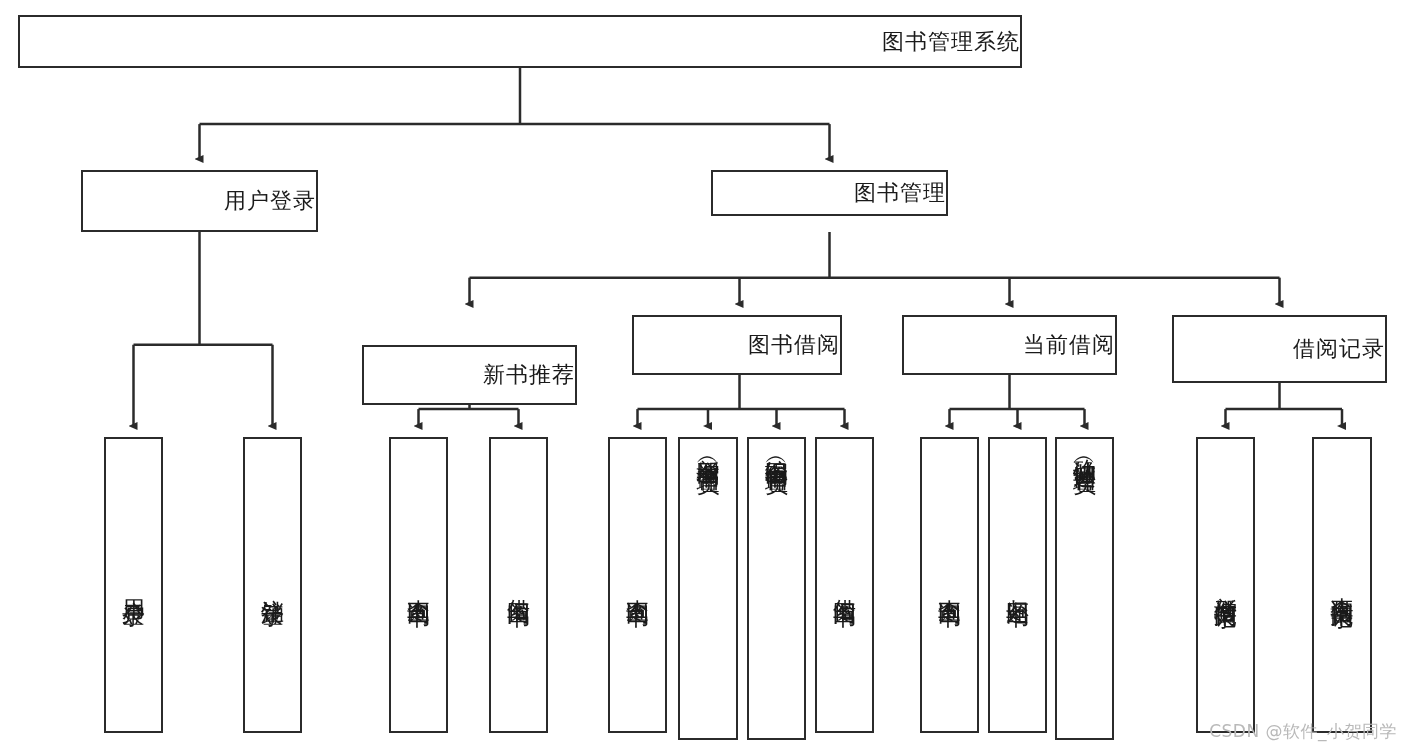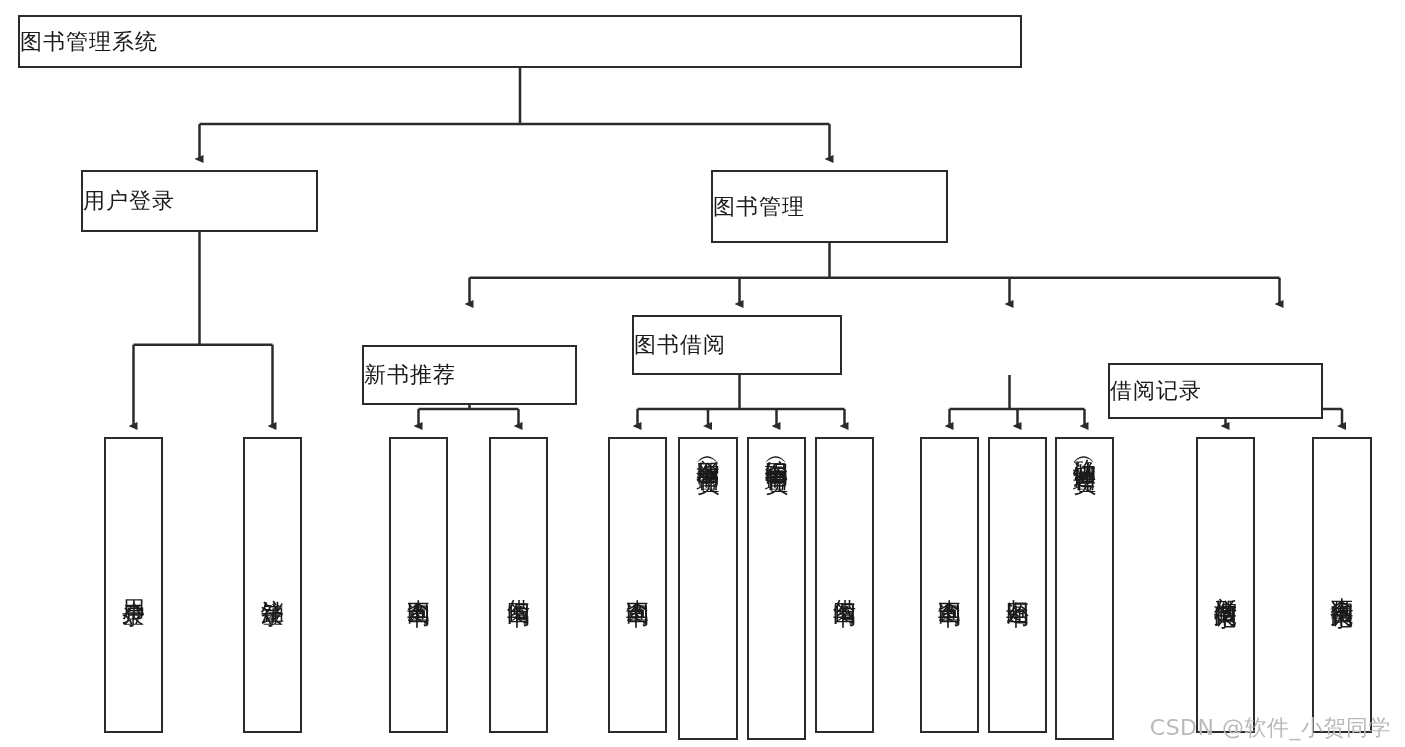--- a/index.html
+++ b/index.html
@@ -27,21 +27,21 @@
     height: 747px;
     pointer-events: none;
   }
   .node {
     position: absolute;
     box-sizing: border-box;
     background: #ffffff;
     border: 2px solid #2b2b2b;
     display: flex;
     align-items: center;
-    justify-content: flex-start;
+    justify-content: flex-end;
     color: #1a1a1a;
   }
   .node.horizontal {
     font-size: 22px;
     letter-spacing: 1px;
   }
   .node.vertical {
     align-items: flex-start;
     justify-content: center;
     padding-top: 2px;
@@ -53,23 +53,23 @@
     line-height: 1.08;
     letter-spacing: 2px;
     white-space: nowrap;
   }
   .node.center-v {
     align-items: center;
     padding-top: 0;
   }
   .watermark {
     position: absolute;
-    right: 14px;
+    right: 8px;
     bottom: 4px;
-    font-size: 22px;
+    font-size: 17px;
     color: #b9b9b9;
     letter-spacing: 0.5px;
     white-space: nowrap;
     font-family: "DejaVu Sans", "Liberation Sans", sans-serif;
   }
 </style>
 </head>
 <body>
 
 <div id="diagram-root">
@@ -116,30 +116,33 @@
         <path d="M1342,409.1 L1342,426" marker-end="url(#arrowhead)"></path>
       </g>
   </svg>
 
   <div class="node horizontal" style="left: 18px; top: 15px; width: 1004px; height: 53px;">
       <span>图书管理系统</span>
     </div>
     <div class="node horizontal" style="left: 81px; top: 170px; width: 237px; height: 62px;">
       <span>用户登录</span>
     </div>
-    <div class="node horizontal" style="left: 711px; top: 170px; width: 237px; height: 73px;">
+    <div class="node horizontal" style="left: 711px; top: 170px; width: 237px; height: 46px;">
       <span>图书管理</span>
     </div>
     <div class="node horizontal" style="left: 362px; top: 315px; width: 215px; height: 60px; margin-top: 30px;">
       <span>新书推荐</span>
     </div>
     <div class="node horizontal" style="left: 632px; top: 315px; width: 210px; height: 60px;">
       <span>图书借阅</span>
     </div>
-    <div class="node horizontal" style="left: 1108px; top: 315px; width: 215px; height: 56px; margin-top: 48px;">
+    <div class="node horizontal" style="left: 902px; top: 315px; width: 215px; height: 60px;">
+      <span>当前借阅</span>
+    </div>
+    <div class="node horizontal" style="left: 1172px; top: 315px; width: 215px; height: 68px;">
       <span>借阅记录</span>
     </div>
     <div class="node vertical center-v" style="left: 104px; top: 437px; width: 59px; height: 296px;">
       <span class="vtext">用户登录</span>
     </div>
     <div class="node vertical center-v" style="left: 243px; top: 437px; width: 59px; height: 296px;">
       <span class="vtext">注销登录</span>
     </div>
     <div class="node vertical center-v" style="left: 389px; top: 437px; width: 59px; height: 296px;">
       <span class="vtext">查询图书</span>

